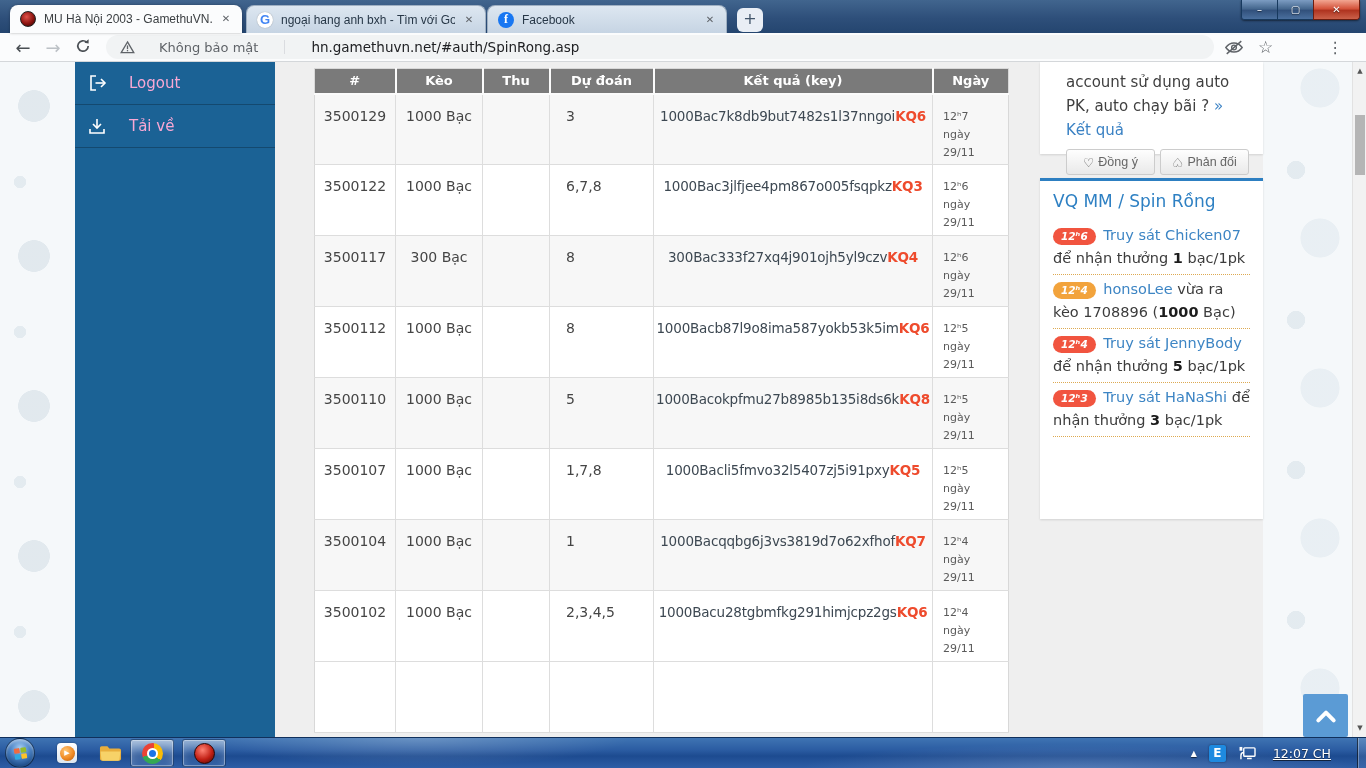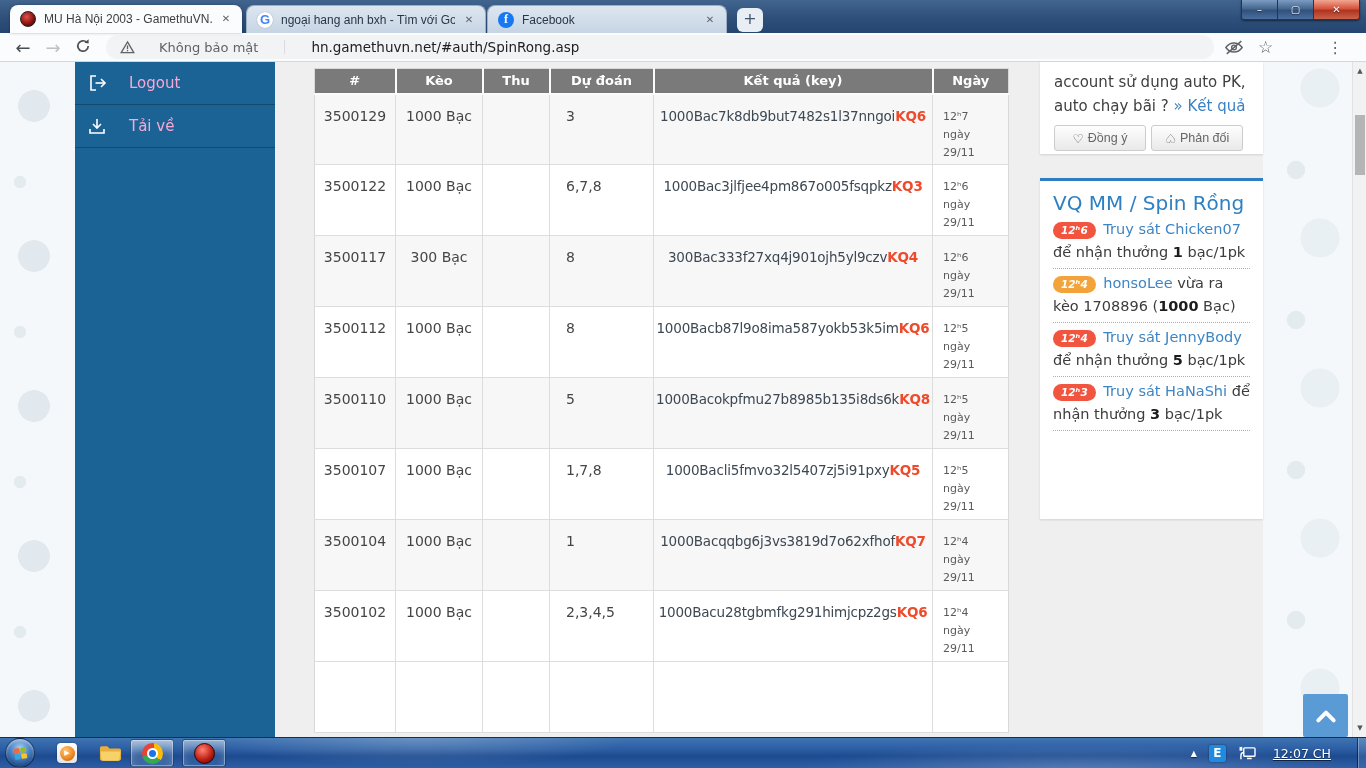--- a/index.html
+++ b/index.html
@@ -86,31 +86,31 @@
   .c-du { padding-left:16px; }
   .c-key { text-align:center; font-size:13.5px; letter-spacing:-0.2px; white-space:nowrap; }
   .key-text { color:#3d4852; }
   .key-kq { color:#ee4b2d; font-weight:bold; }
   .c-ngay { padding-left:10px; font-size:11px; color:#5a5a5a; }
   .c-ngay span { display:block; line-height:18px; }
 
   
   .card { position:absolute; left:1040px; width:223px; background:#fff;
     box-shadow:0 1px 2px rgba(0,0,0,.12); }
-  .card-poll { top:0; height:92px; padding:8px 14px 0 14px; }
+  .card-poll { top:0; height:92px; padding:8px 14px 0 26px; }
   .poll-text { font-size:15px; line-height:24px; color:#3f3f3f; }
   .poll-link { color:#3b82c4; text-decoration:none; }
   .poll-btns { display:flex; gap:5px; margin-top:7px; }
   .poll-btn { width:92px; height:26px; border:1px solid #ccc; border-radius:3px;
     background:linear-gradient(180deg,#fefefe,#e9e9e9); font-size:12.5px; color:#666;
     display:flex; align-items:center; justify-content:center; gap:4px; }
   .heart-down { display:inline-block; transform:rotate(180deg); }
   .card-feed { top:116px; height:341px; border-top:3px solid #2d7fc1; padding:10px 13px 0 13px;
     overflow:hidden; }
-  .feed-title { color:#2e80c3; font-size:20px; }
+  .feed-title { color:#2e80c3; font-size:17px; margin-bottom:10px; }
   .feed-item { font-size:14.5px; line-height:23px; color:#3c3c3c; padding:3px 0 4px 0;
     border-bottom:1px dotted #dda951; }
   .feed-item:last-child { border-bottom:none; }
   .feed-item b { color:#1c1c1c; }
   .feed-link { color:#3d85c4; text-decoration:none; }
   .badge { display:inline-block; border-radius:10px; padding:1px 8px 2px 8px; color:#fff;
     font-size:10.5px; font-weight:bold; font-style:italic; line-height:14px; margin-right:3px; }
   .badge[data-type="blue"] { background:#4a90d2; }
   .badge[data-type="red"] { background:#f1543f; }
   .badge[data-type="orange"] { background:#f2a33c; }

